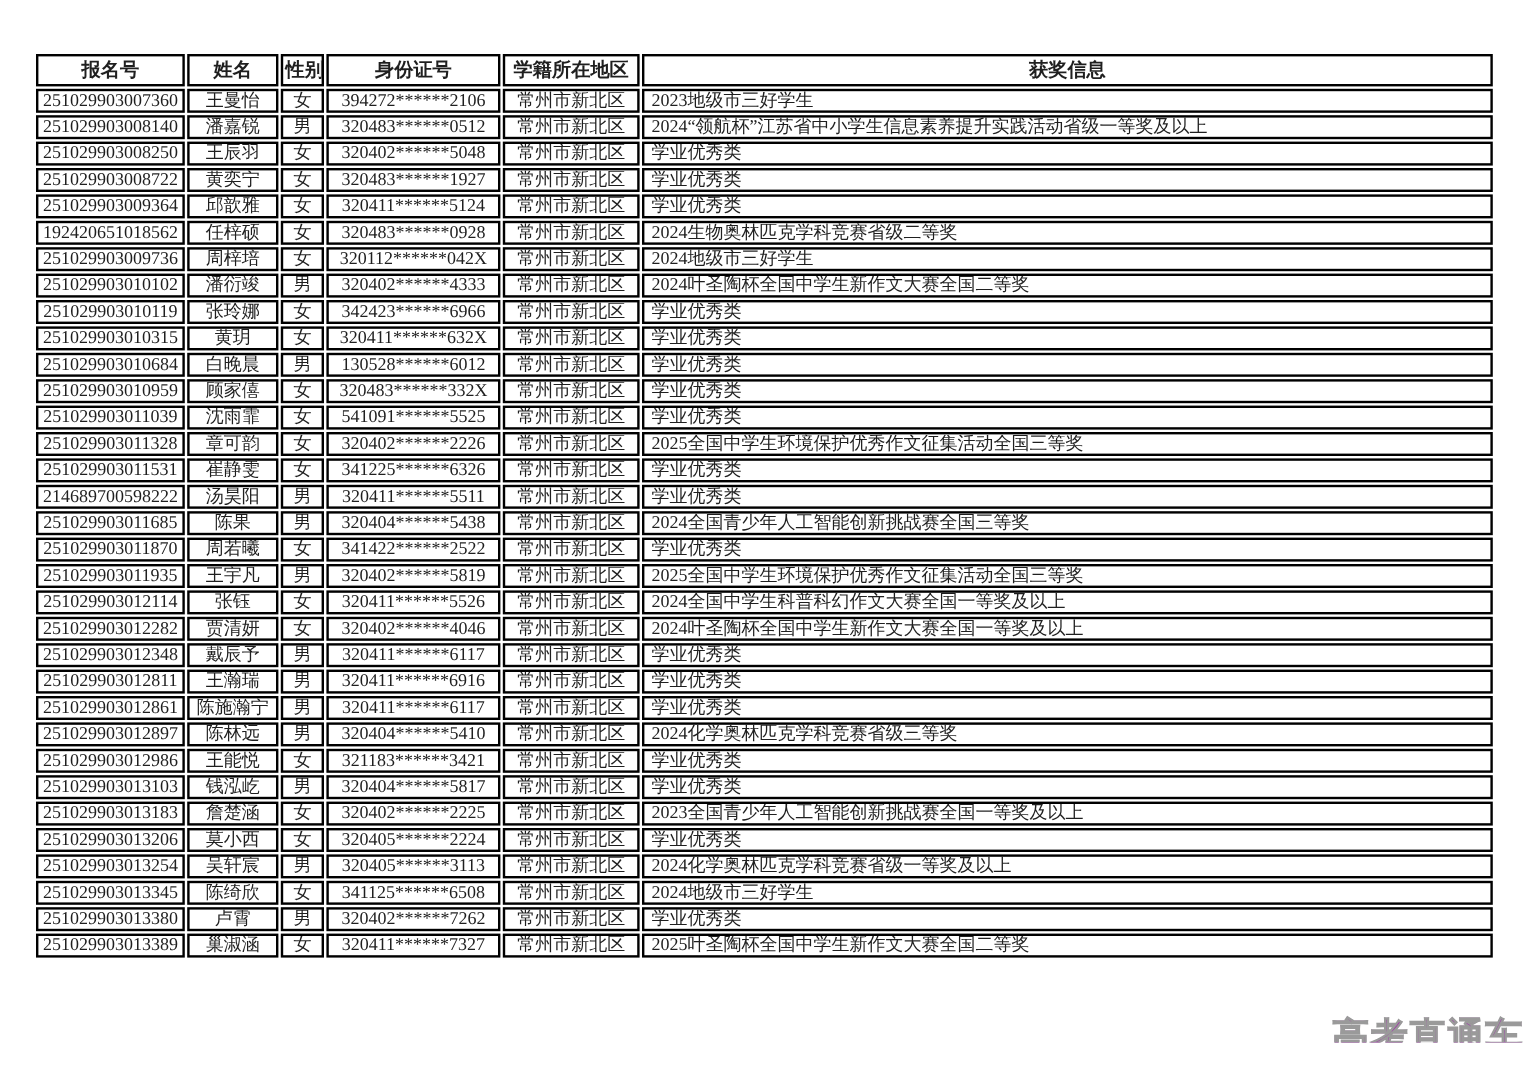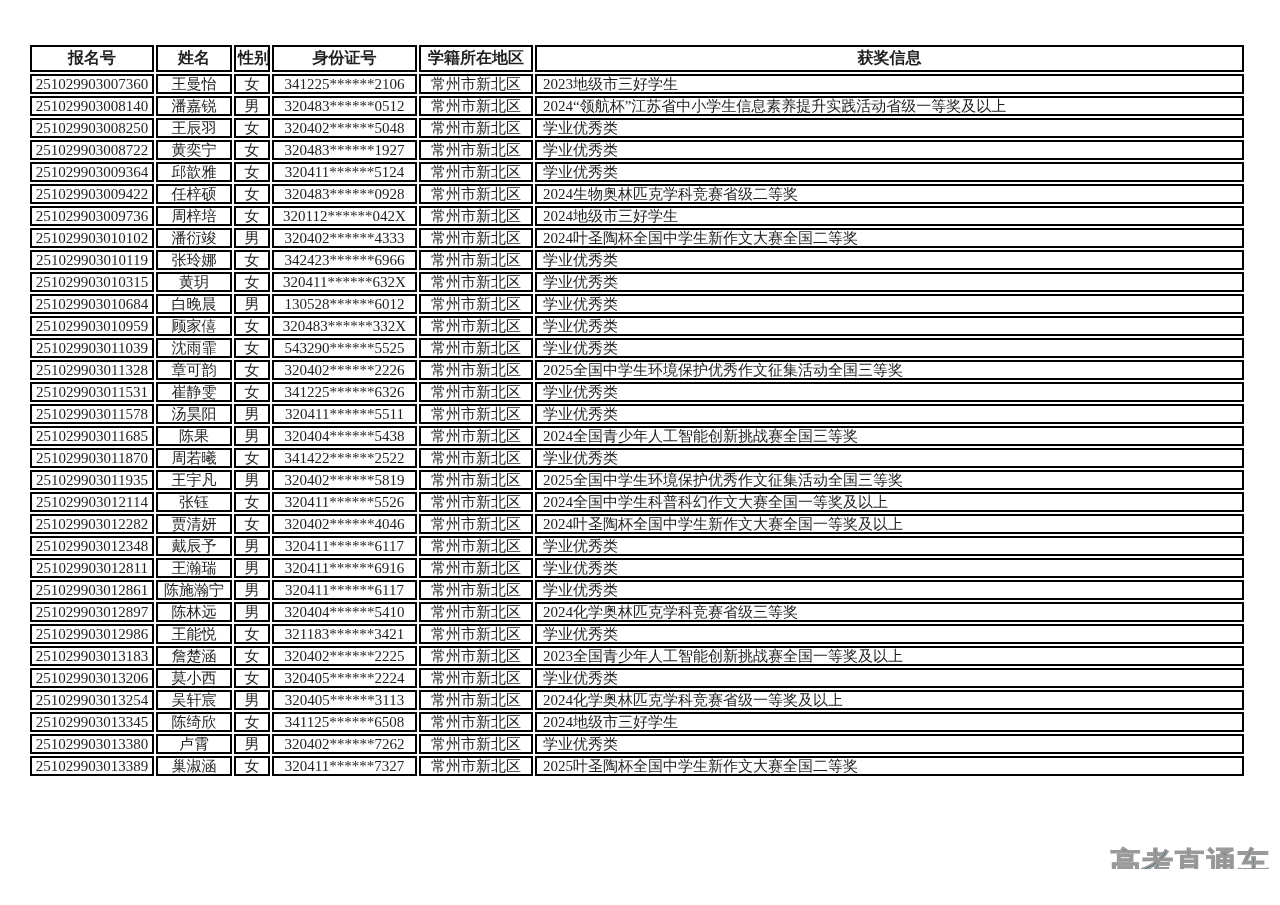--- a/index.html
+++ b/index.html
@@ -64,21 +64,21 @@
     text-align: center;
     font-size: 19px;
     color: #2a2a2a;
     letter-spacing: 1px;
   }
   .watermark {
     position: absolute;
     right: 10px;
     top: 843px;
     font-size: 31px;
-    color: #0c4a6e;
+    color: #a21caf;
     -webkit-text-stroke: 1px #9a9a9a;
     letter-spacing: 1px;
     font-weight: bold;
   }
 </style>
 </head>
 <body>
 
 <div class="page">
 
@@ -99,21 +99,21 @@
         <th>身份证号</th>
         <th>学籍所在地区</th>
         <th>获奖信息</th>
       </tr>
     </thead>
     <tbody>
     <tr>
       <td class="c-regno">251029903007360</td>
       <td class="c-name">王曼怡</td>
       <td class="c-gender">女</td>
-      <td class="c-id">341225******2106</td>
+      <td class="c-id">394272******2106</td>
       <td class="c-region">常州市新北区</td>
       <td class="c-award">2023地级市三好学生</td>
     </tr>
 
     <tr>
       <td class="c-regno">251029903008140</td>
       <td class="c-name">潘嘉锐</td>
       <td class="c-gender">男</td>
       <td class="c-id">320483******0512</td>
       <td class="c-region">常州市新北区</td>
@@ -141,21 +141,21 @@
     <tr>
       <td class="c-regno">251029903009364</td>
       <td class="c-name">邱歆雅</td>
       <td class="c-gender">女</td>
       <td class="c-id">320411******5124</td>
       <td class="c-region">常州市新北区</td>
       <td class="c-award">学业优秀类</td>
     </tr>
 
     <tr>
-      <td class="c-regno">251029903009422</td>
+      <td class="c-regno">192420651018562</td>
       <td class="c-name">任梓硕</td>
       <td class="c-gender">女</td>
       <td class="c-id">320483******0928</td>
       <td class="c-region">常州市新北区</td>
       <td class="c-award">2024生物奥林匹克学科竞赛省级二等奖</td>
     </tr>
 
     <tr>
       <td class="c-regno">251029903009736</td>
       <td class="c-name">周梓培</td>
@@ -208,21 +208,21 @@
       <td class="c-gender">女</td>
       <td class="c-id">320483******332X</td>
       <td class="c-region">常州市新北区</td>
       <td class="c-award">学业优秀类</td>
     </tr>
 
     <tr>
       <td class="c-regno">251029903011039</td>
       <td class="c-name">沈雨霏</td>
       <td class="c-gender">女</td>
-      <td class="c-id">543290******5525</td>
+      <td class="c-id">541091******5525</td>
       <td class="c-region">常州市新北区</td>
       <td class="c-award">学业优秀类</td>
     </tr>
 
     <tr>
       <td class="c-regno">251029903011328</td>
       <td class="c-name">章可韵</td>
       <td class="c-gender">女</td>
       <td class="c-id">320402******2226</td>
       <td class="c-region">常州市新北区</td>
@@ -232,21 +232,21 @@
     <tr>
       <td class="c-regno">251029903011531</td>
       <td class="c-name">崔静雯</td>
       <td class="c-gender">女</td>
       <td class="c-id">341225******6326</td>
       <td class="c-region">常州市新北区</td>
       <td class="c-award">学业优秀类</td>
     </tr>
 
     <tr>
-      <td class="c-regno">251029903011578</td>
+      <td class="c-regno">214689700598222</td>
       <td class="c-name">汤昊阳</td>
       <td class="c-gender">男</td>
       <td class="c-id">320411******5511</td>
       <td class="c-region">常州市新北区</td>
       <td class="c-award">学业优秀类</td>
     </tr>
 
     <tr>
       <td class="c-regno">251029903011685</td>
       <td class="c-name">陈果</td>
@@ -331,20 +331,28 @@
 
     <tr>
       <td class="c-regno">251029903012986</td>
       <td class="c-name">王能悦</td>
       <td class="c-gender">女</td>
       <td class="c-id">321183******3421</td>
       <td class="c-region">常州市新北区</td>
       <td class="c-award">学业优秀类</td>
     </tr>
 
+    <tr>
+      <td class="c-regno">251029903013103</td>
+      <td class="c-name">钱泓屹</td>
+      <td class="c-gender">男</td>
+      <td class="c-id">320404******5817</td>
+      <td class="c-region">常州市新北区</td>
+      <td class="c-award">学业优秀类</td>
+    </tr>
 
     <tr>
       <td class="c-regno">251029903013183</td>
       <td class="c-name">詹楚涵</td>
       <td class="c-gender">女</td>
       <td class="c-id">320402******2225</td>
       <td class="c-region">常州市新北区</td>
       <td class="c-award">2023全国青少年人工智能创新挑战赛全国一等奖及以上</td>
     </tr>
 

